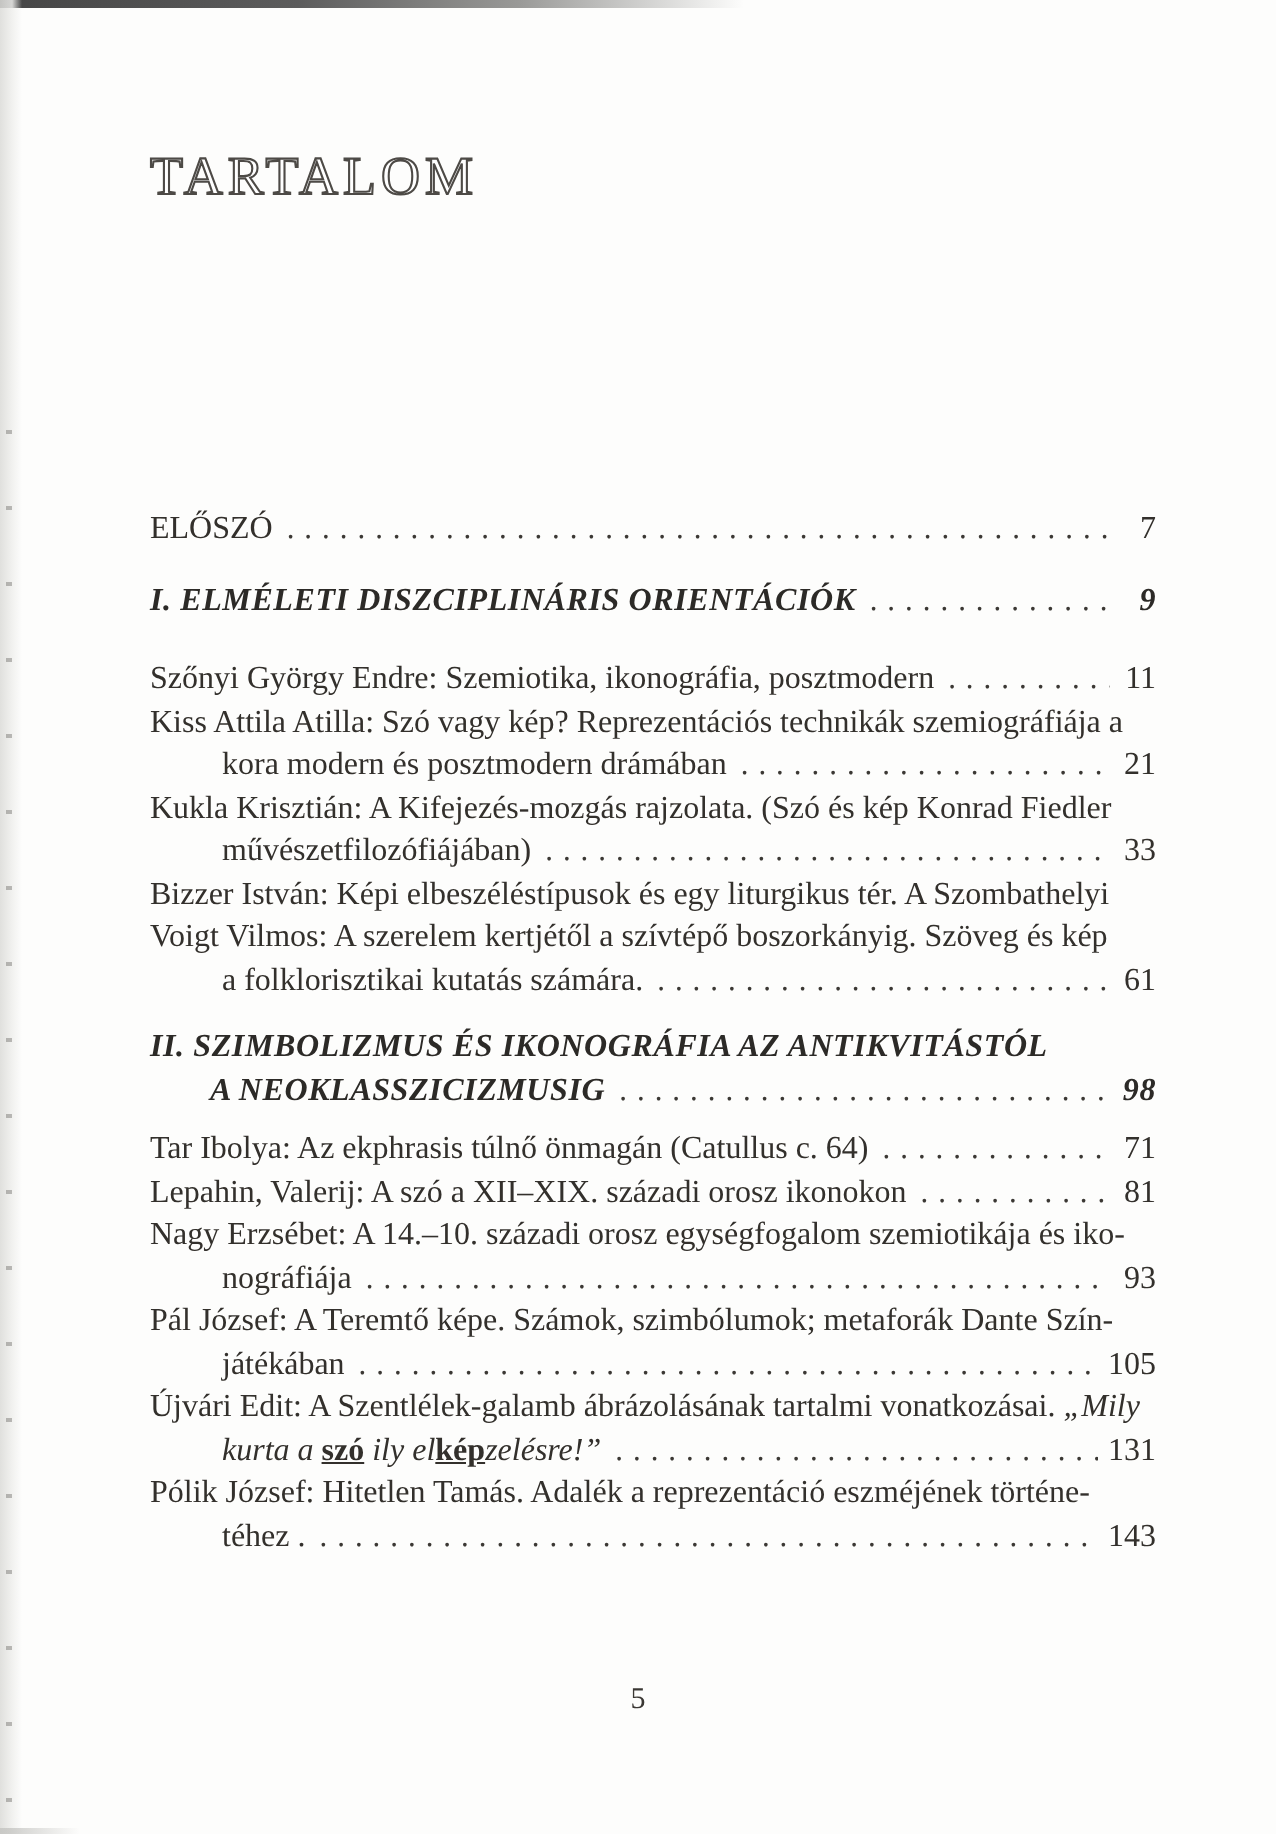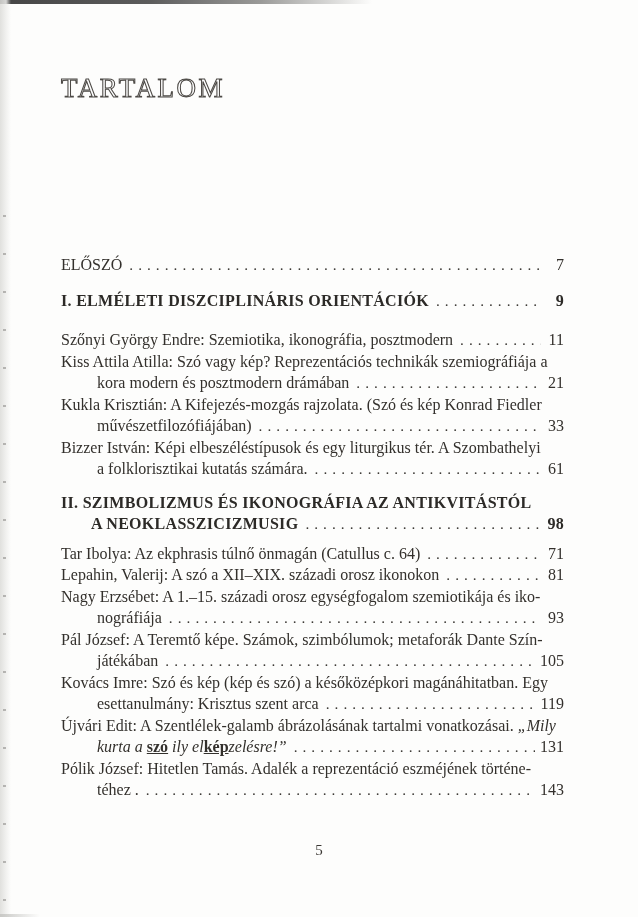--- a/index.html
+++ b/index.html
@@ -22,37 +22,37 @@
   .left-dashes{
     position:absolute;left:3px;top:215px;width:3px;height:695px;opacity:.45;
     background:repeating-linear-gradient(to bottom,rgba(70,68,64,.75) 0 2px,rgba(0,0,0,0) 2px 38px);
   }
   .bottom-edge{
     position:absolute;bottom:0;left:0;width:40px;height:3px;
     background:linear-gradient(to right,#c9c9c6,rgba(255,255,255,0));
   }
   
   .content{
-    position:absolute;left:61px;top:72px;width:503px;
+    position:absolute;left:75px;top:72px;width:503px;
   }
   .title{
     font-size:27px;font-weight:400;letter-spacing:2.5px;
     color:#ffffff;-webkit-text-stroke:1.05px #4d4a46;
     margin:0 0 150px 0;line-height:32px;
   }
   .line{
     line-height:21.5px;font-size:16px;white-space:nowrap;
     display:flex;align-items:baseline;
   }
   .line .t{white-space:nowrap;}
   .line.ind{margin-left:36px;}
   .heading .line{font-weight:bold;letter-spacing:.3px;color:#2c2a27;}
   .heading .line.ind{margin-left:30px;}
   .front{margin-bottom:14px;}
-  .heading{margin-top:14px;}
+  .heading{margin-top:14px;font-style:italic;}
   .entries{margin-top:18px;}
   .heading.second{margin-top:12px;}
   .entries.second{margin-top:8px;}
   .dots{
     flex:1 1 auto;overflow:hidden;white-space:nowrap;
     margin:0 5px 0 7px;min-width:10px;
   }
   .dots::after{
     content:"........................................................................................................";
     letter-spacing:5px;color:#3b3834;font-weight:400;font-style:normal;font-size:15.4px;
@@ -117,20 +117,23 @@
             <span class="dots"></span>
             <span class="pg">33</span>
           </div>
         </div>
         <div class="entry">
           <div class="line">
             <span class="t"><span>Bizzer István: Képi elbeszéléstípusok és egy liturgikus tér. A Szombathelyi</span></span>
           </div>
         </div>
         <div class="entry">
+          <div class="line">
+            <span class="t"><span>Voigt Vilmos: A szerelem kertjétől a szívtépő boszorkányig. Szöveg és kép</span></span>
+          </div>
           <div class="line ind">
             <span class="t"><span>a folklorisztikai kutatás számára.</span></span>
             <span class="dots"></span>
             <span class="pg">61</span>
           </div>
         </div>
       </div>
       <div class="heading second">
         <div class="line">
           <span class="t"><span>II. SZIMBOLIZMUS ÉS IKONOGRÁFIA AZ ANTIKVITÁSTÓL</span></span>
@@ -151,46 +154,36 @@
         </div>
         <div class="entry">
           <div class="line">
             <span class="t"><span>Lepahin, Valerij: A szó a XII–XIX. századi orosz ikonokon</span></span>
             <span class="dots"></span>
             <span class="pg">81</span>
           </div>
         </div>
         <div class="entry">
           <div class="line">
-            <span class="t"><span>Nagy Erzsébet: A 1.–15. századi orosz egységfogalom szemiotikája és iko-</span></span>
+            <span class="t"><span>Nagy Erzsébet: A 14.–10. századi orosz egységfogalom szemiotikája és iko-</span></span>
           </div>
           <div class="line ind">
             <span class="t"><span>nográfiája</span></span>
             <span class="dots"></span>
             <span class="pg">93</span>
           </div>
         </div>
         <div class="entry">
           <div class="line">
             <span class="t"><span>Pál József: A Teremtő képe. Számok, szimbólumok; metaforák Dante Szín-</span></span>
           </div>
           <div class="line ind">
             <span class="t"><span>játékában</span></span>
             <span class="dots"></span>
             <span class="pg">105</span>
-          </div>
-        </div>
-        <div class="entry">
-          <div class="line">
-            <span class="t"><span>Kovács Imre: Szó és kép (kép és szó) a későközépkori magánáhitatban. Egy</span></span>
-          </div>
-          <div class="line ind">
-            <span class="t"><span>esettanulmány: Krisztus szent arca</span></span>
-            <span class="dots"></span>
-            <span class="pg">119</span>
           </div>
         </div>
         <div class="entry">
           <div class="line">
             <span class="t"><span>Újvári Edit: A Szentlélek-galamb ábrázolásának tartalmi vonatkozásai. </span><span class="i">„Mily</span></span>
           </div>
           <div class="line ind">
             <span class="t"><span class="i">kurta a </span><span class="b">szó</span><span> </span><span class="i">ily el</span><span class="b">kép</span><span class="i">zelésre!”</span></span>
             <span class="dots"></span>
             <span class="pg">131</span>

